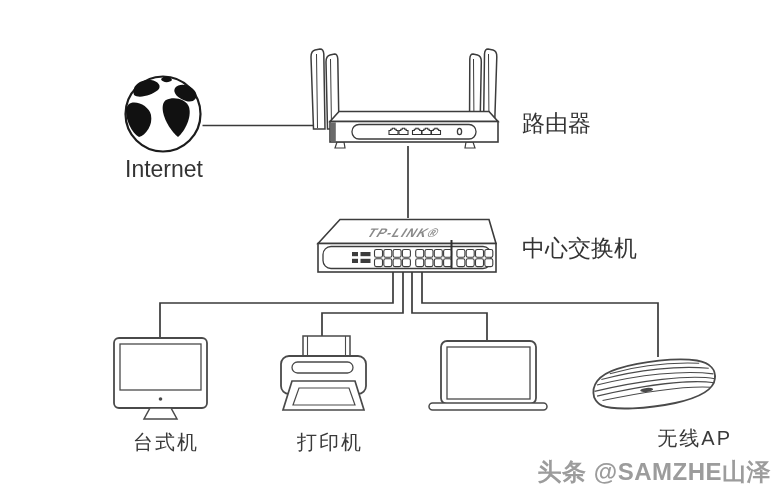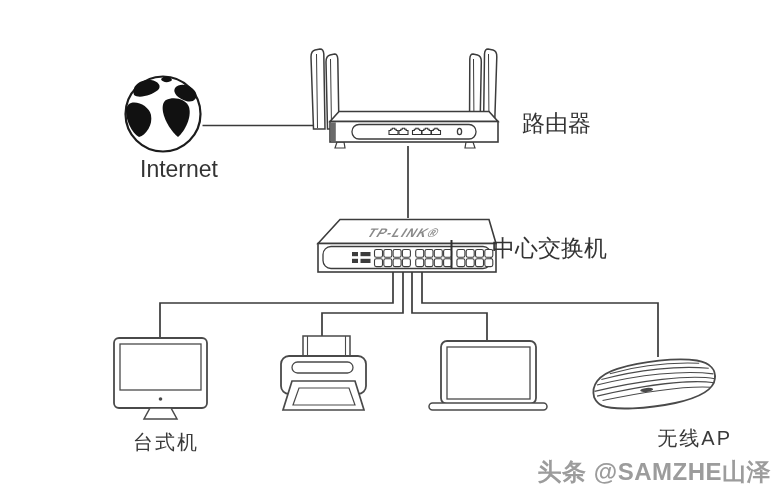--- a/index.html
+++ b/index.html
@@ -7,23 +7,23 @@
     position:relative;width:775px;height:492px;background:#ffffff;overflow:hidden;
     font-family:"Liberation Sans","DejaVu Sans",sans-serif;
   }
   #art{position:absolute;left:0;top:0;}
   .node-label{
     position:absolute;color:#333333;font-size:23px;line-height:1.1;
     white-space:nowrap;
   }
   .centered{width:130px;text-align:center;}
   .bottom-label{font-size:20px;letter-spacing:2px;color:#3a3a3a;}
-  #internet-label{left:114px;top:157px;}
+  #internet-label{left:99px;top:157px;}
   #router-label{left:522px;top:111px;text-align:right;}
-  #switch-label{left:492px;top:236px;}
+  #switch-label{left:522px;top:236px;}
   #desktop-label{left:101px;top:431px;}
   #printer-label{left:265px;top:431px;}
   #laptop-label{left:420px;top:431px;}
   #ap-label{left:602px;top:427px;text-align:right;}
   #watermark{
     position:absolute;right:4px;top:456px;font-size:24px;font-weight:bold;
     color:#9c9c9c;letter-spacing:0.5px;
     text-shadow:2px 2px 0 #ffffff;
     white-space:nowrap;
     text-align:center;
@@ -168,18 +168,19 @@
   </svg>
 
   <div id="internet-label" class="node-label centered">Internet</div>
 
   <div id="router-label" class="node-label">路由器</div>
 
   <div id="switch-label" class="node-label">中心交换机</div>
 
   <div id="desktop-label" class="node-label centered bottom-label">台式机</div>
 
+  <div id="printer-label" class="node-label centered bottom-label">打印机</div>
 
 
   <div id="ap-label" class="node-label centered bottom-label">无线AP</div>
 
   <div id="watermark">头条 @SAMZHE山泽</div>
 </div>
 
 </body></html>

